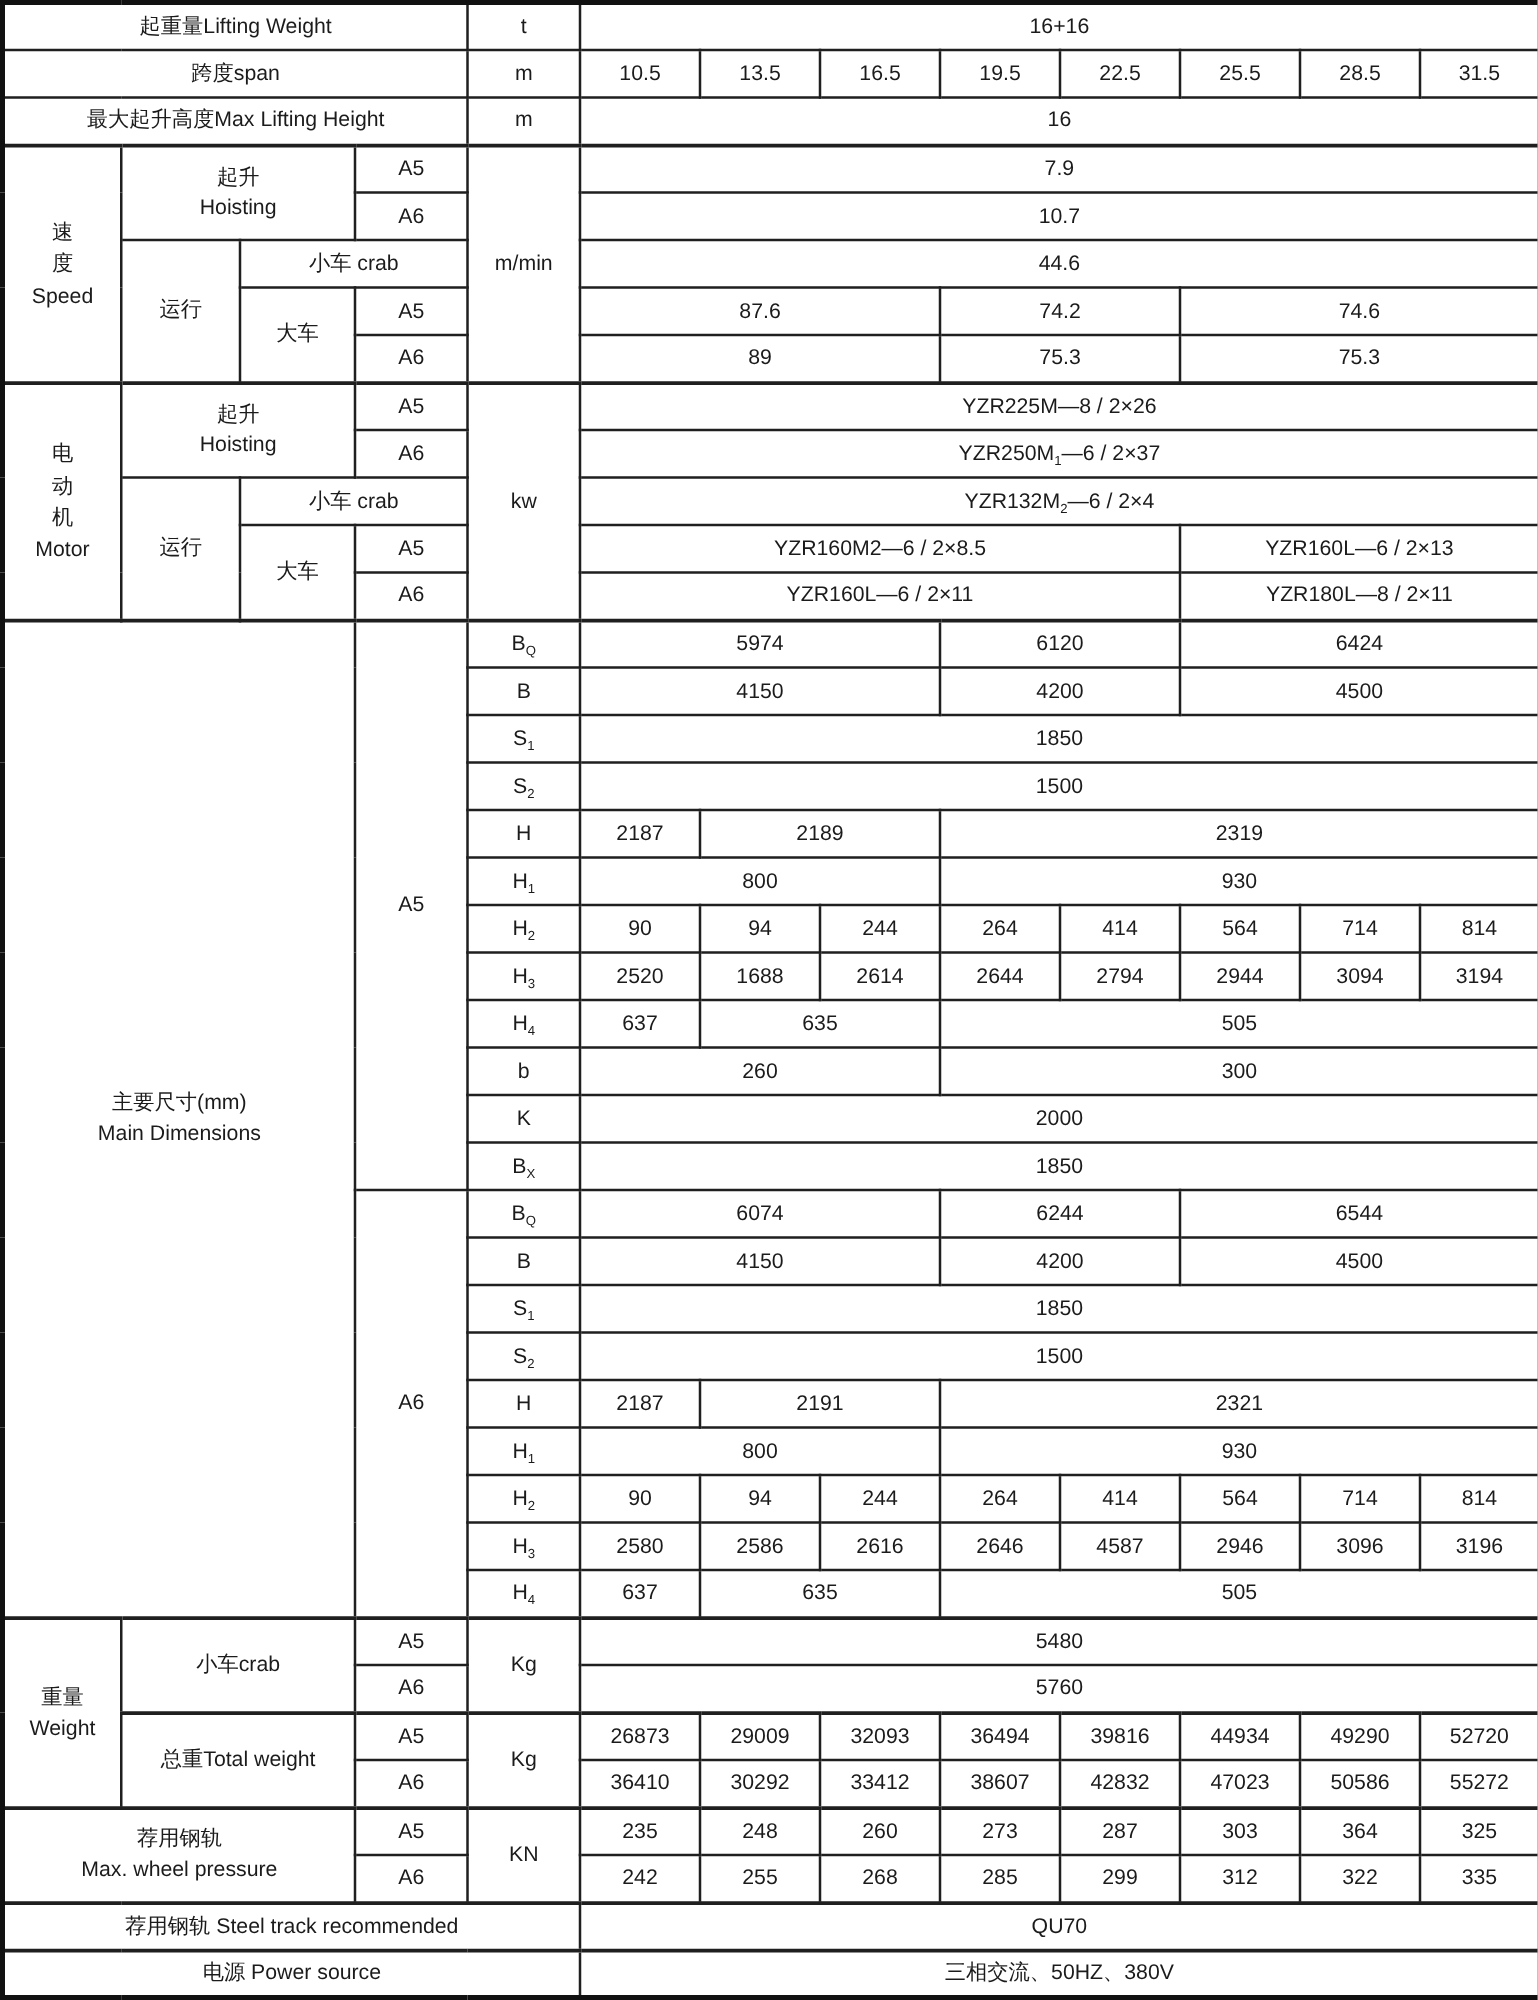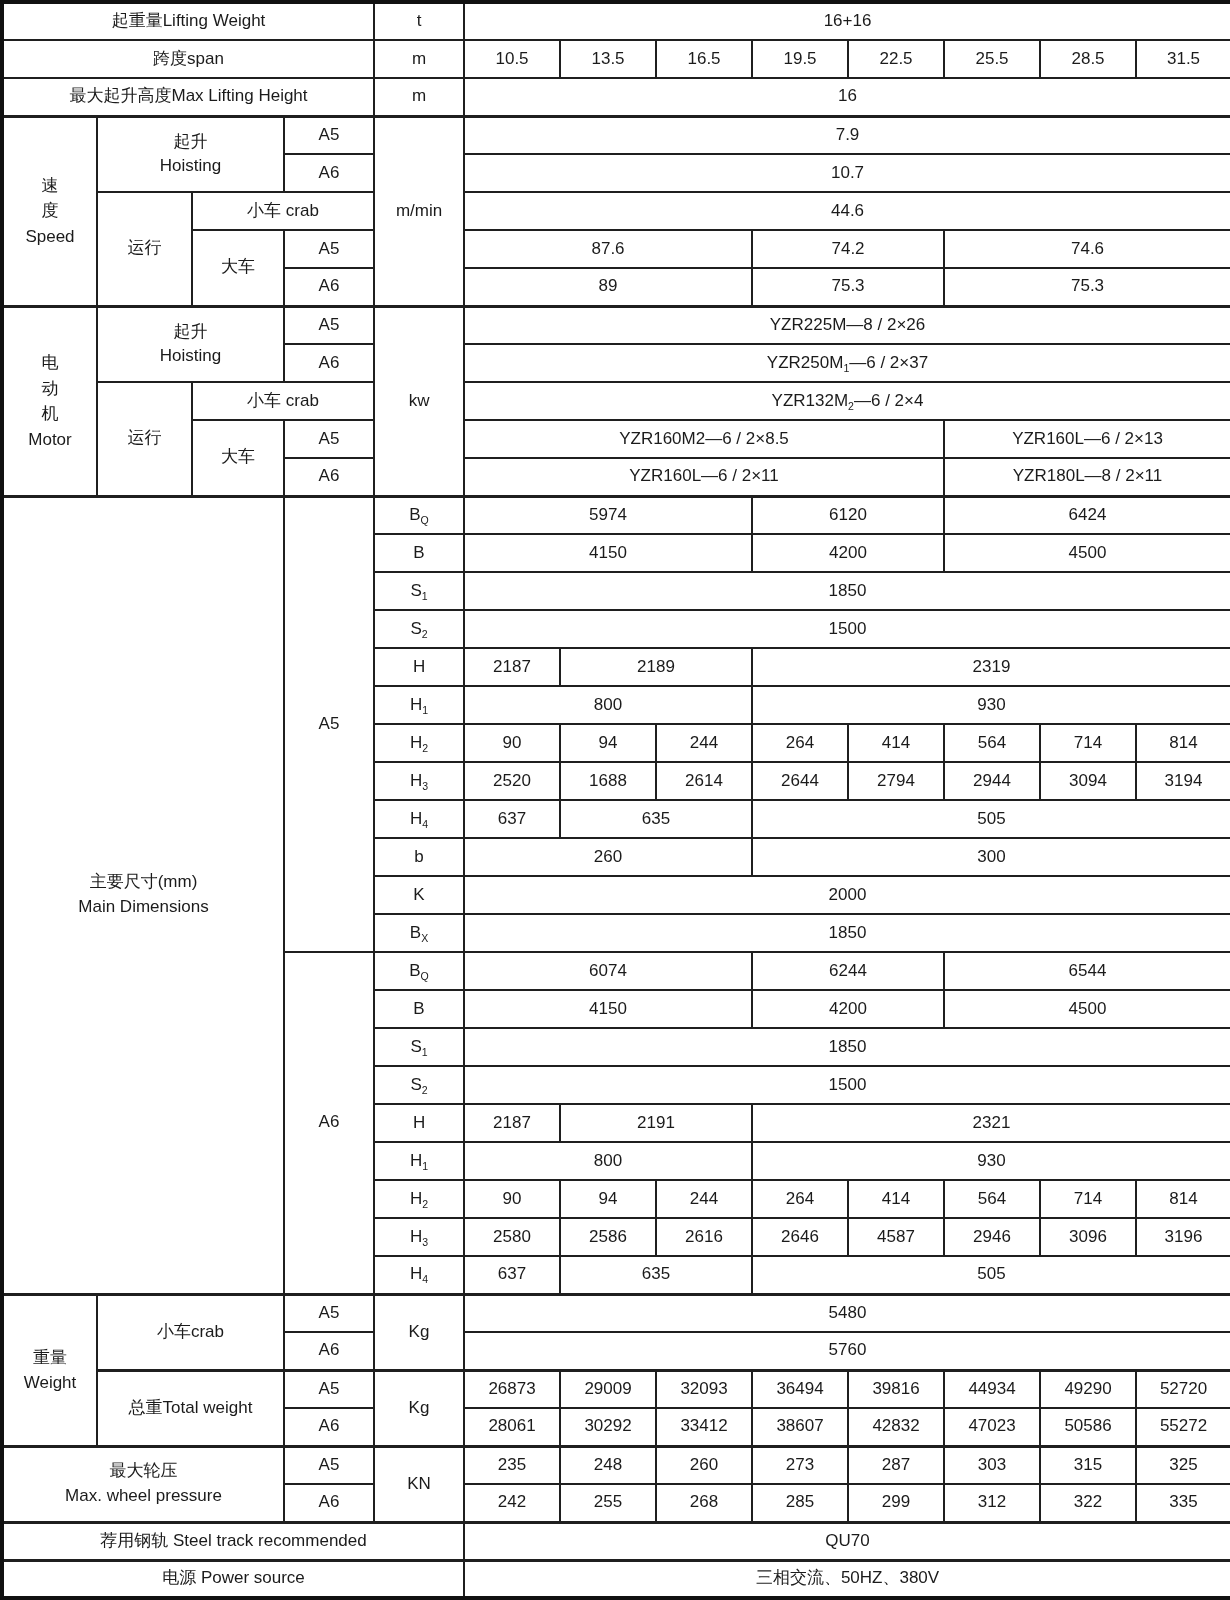--- a/index.html
+++ b/index.html
@@ -303,41 +303,41 @@
           <td>29009</td>
           <td>32093</td>
           <td>36494</td>
           <td>39816</td>
           <td>44934</td>
           <td>49290</td>
           <td>52720</td>
         </tr>
         <tr>
           <td>A6</td>
-          <td>28061</td>
+          <td>36410</td>
           <td>30292</td>
           <td>33412</td>
           <td>38607</td>
           <td>42832</td>
           <td>47023</td>
           <td>50586</td>
           <td>55272</td>
         </tr>
         <tr class="sec">
-          <td colspan="3" rowspan="2">最大轮压
+          <td colspan="3" rowspan="2">荐用钢轨
 Max.  wheel pressure</td>
           <td>A5</td>
           <td rowspan="2">KN</td>
           <td>235</td>
           <td>248</td>
           <td>260</td>
           <td>273</td>
           <td>287</td>
           <td>303</td>
-          <td>315</td>
+          <td>364</td>
           <td>325</td>
         </tr>
         <tr>
           <td>A6</td>
           <td>242</td>
           <td>255</td>
           <td>268</td>
           <td>285</td>
           <td>299</td>
           <td>312</td>

